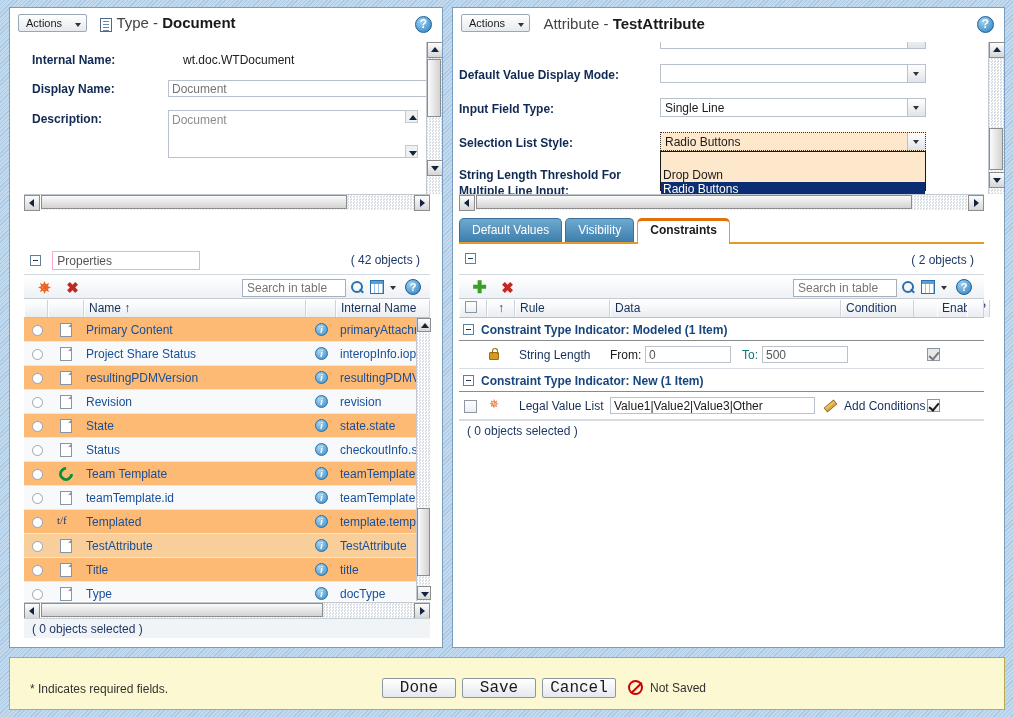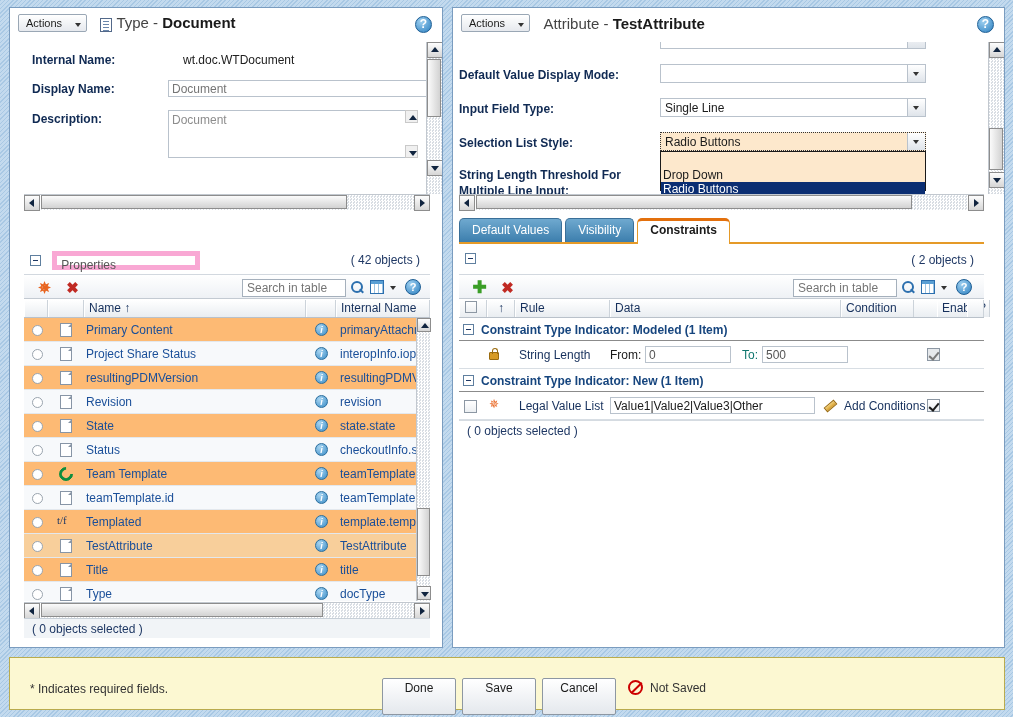--- a/index.html
+++ b/index.html
@@ -222,21 +222,21 @@
     margin-right: 8px;
   }
   .collapse-box::before {
     content: "";
     position: absolute; left: 2px; top: 4px;
     width: 5px; height: 1px; background: #1f3864;
   }
   .select-box {
     display: inline-block;
     width: 148px; height: 19px;
-    border: 5px solid #f9a8d4;
+    border: 1px solid #f9a8d4;
     background: #fff;
     vertical-align: middle;
     position: relative;
     font-size: 12px;
     color: #555;
     padding: 2px 0 0 4px;
     cursor: pointer;
   }
   .obj-count {
     position: absolute;
@@ -556,26 +556,26 @@
   }
   .req-note {
     position: absolute;
     left: 20px; top: 24px;
     font-size: 12px;
     color: #333;
   }
   .btn {
     position: absolute;
     top: 20px;
-    width: 74px; height: 37px;
+    width: 74px; height: 20px;
     border: 1px solid #8d97a2;
     background: linear-gradient(#ffffff,#e4e8ed);
     border-radius: 2px;
-    font-size: 12px;
-    font-family: Liberation Sans, sans-serif;
+    font-size: 16px;
+    font-family: Liberation Mono, monospace;
     color: #1b1b1b;
     cursor: pointer;
     text-align: center;
     line-height: 18px;
   }
   .notsaved-icon {
     position: absolute;
     left: 618px; top: 22px;
     width: 15px; height: 15px;
     border: 2px solid #c00;

